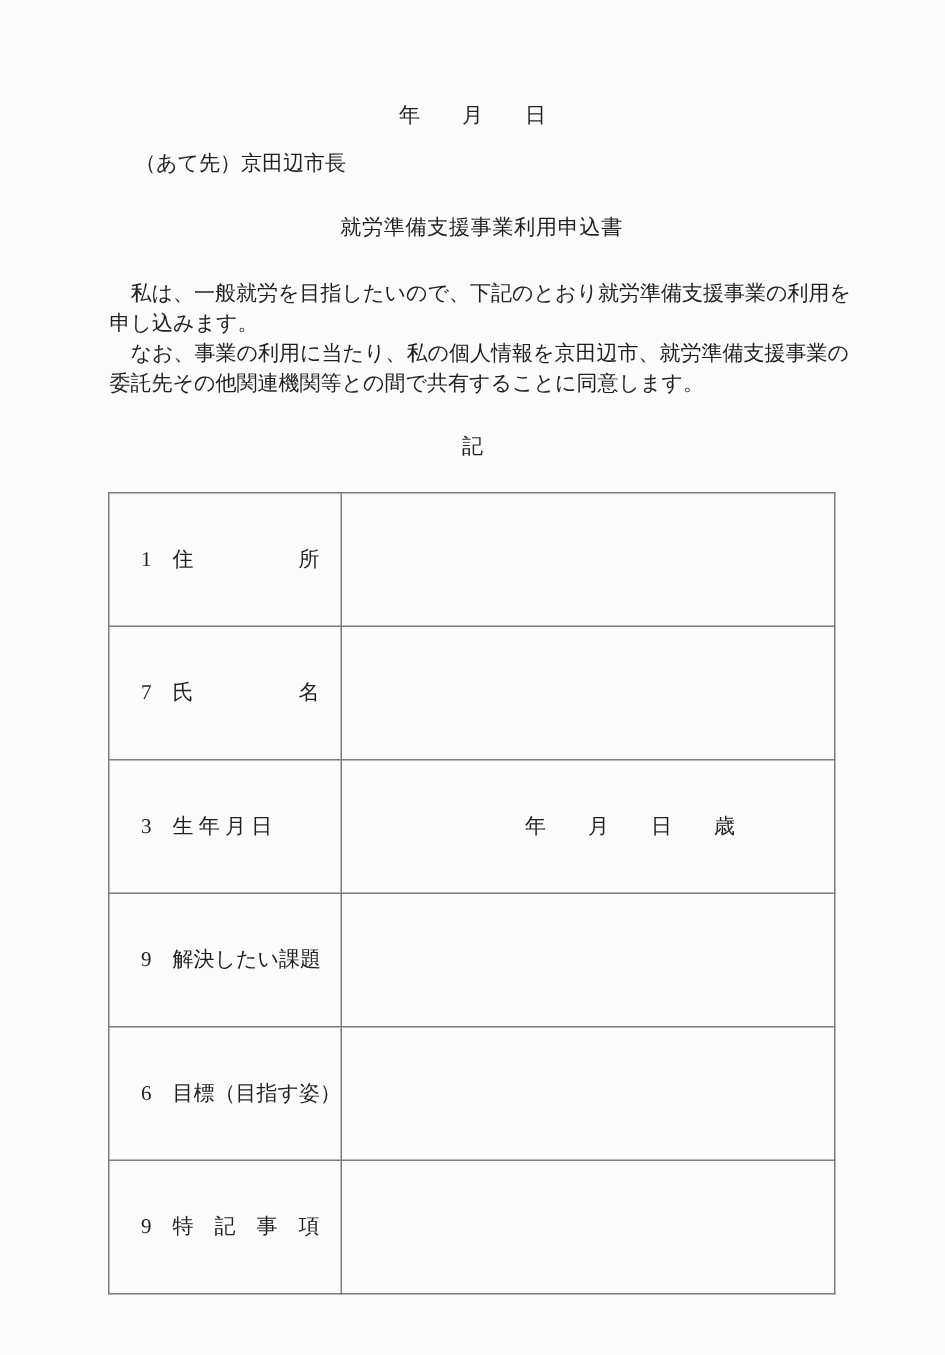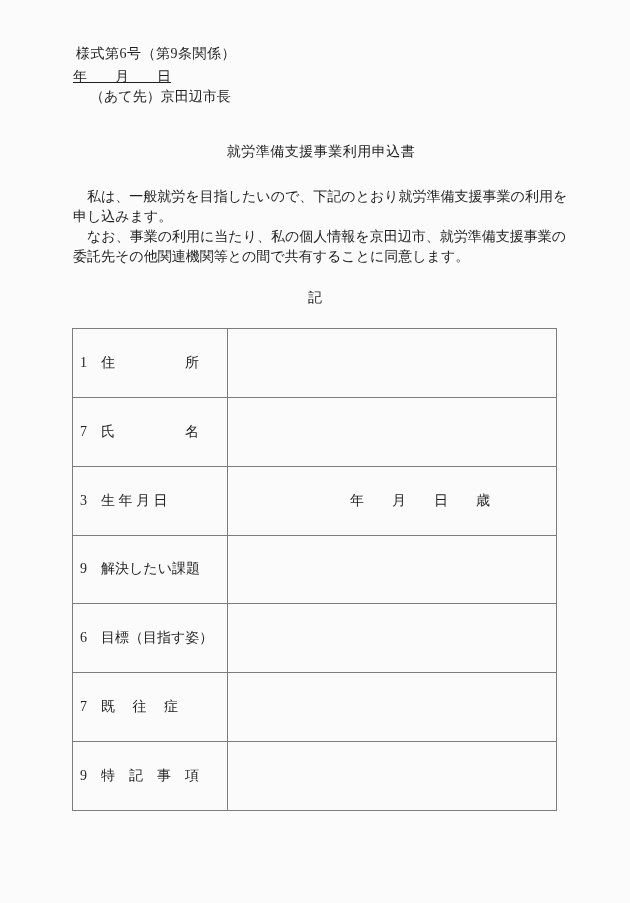--- a/index.html
+++ b/index.html
@@ -21,27 +21,26 @@
     position: absolute;
     left: 76px;
     top: 45px;
     letter-spacing: 0.5px;
   }
   .date-line {
     position: absolute;
     left: 73px;
     right: 73px;
     top: 68px;
-    text-align: left;
-    text-decoration: underline;
+    text-align: center;
   }
   .addressee {
     position: absolute;
     left: 90px;
-    top: 88px;
+    top: 100px;
   }
   .doc-title {
     position: absolute;
     left: 12px;
     right: 0;
     top: 143px;
     text-align: center;
     letter-spacing: 0.5px;
   }
   .body-text {
@@ -64,21 +63,21 @@
     left: 72px;
     top: 328px;
     width: 485px;
     height: 483px;
     border-collapse: collapse;
     table-layout: fixed;
     font-size: 14px;
   }
   table.app-table td {
     border: 1px solid #7c7c7c;
-    padding: 0;
+    padding: 14px;
     vertical-align: middle;
     height: 60px;
   }
   table.app-table {
     border: 1px solid #6e6e6e;
   }
   col.c-label { width: 155px; }
   .cell-label {
     display: block;
     padding-left: 7px;
@@ -88,21 +87,20 @@
     display: block;
     white-space: pre;
     text-align: center;
   }
 </style>
 </head>
 <body>
 
 <div class="page">
 
-  <div class="form-number">様式第6号（第9条関係）</div>
 
   <div class="date-line">年　　月　　日</div>
 
   <div class="addressee">（あて先）京田辺市長</div>
 
   <div class="doc-title">就労準備支援事業利用申込書</div>
 
   <div class="body-text">　私は、一般就労を目指したいので、下記のとおり就労準備支援事業の利用を
 申し込みます。
 　なお、事業の利用に当たり、私の個人情報を京田辺市、就労準備支援事業の
@@ -151,28 +149,20 @@
       <tr>
         <td>
           <span class="cell-label">6　目標（目指す姿）</span>
         </td>
         <td>
           <span class="cell-value"></span>
         </td>
       </tr>
       <tr>
         <td>
-          <span class="cell-label">7　既　 往　 症</span>
-        </td>
-        <td>
-          <span class="cell-value"></span>
-        </td>
-      </tr>
-      <tr>
-        <td>
           <span class="cell-label">9　特　記　事　項</span>
         </td>
         <td>
           <span class="cell-value"></span>
         </td>
       </tr>
     </tbody>
   </table>
 
 </div>

